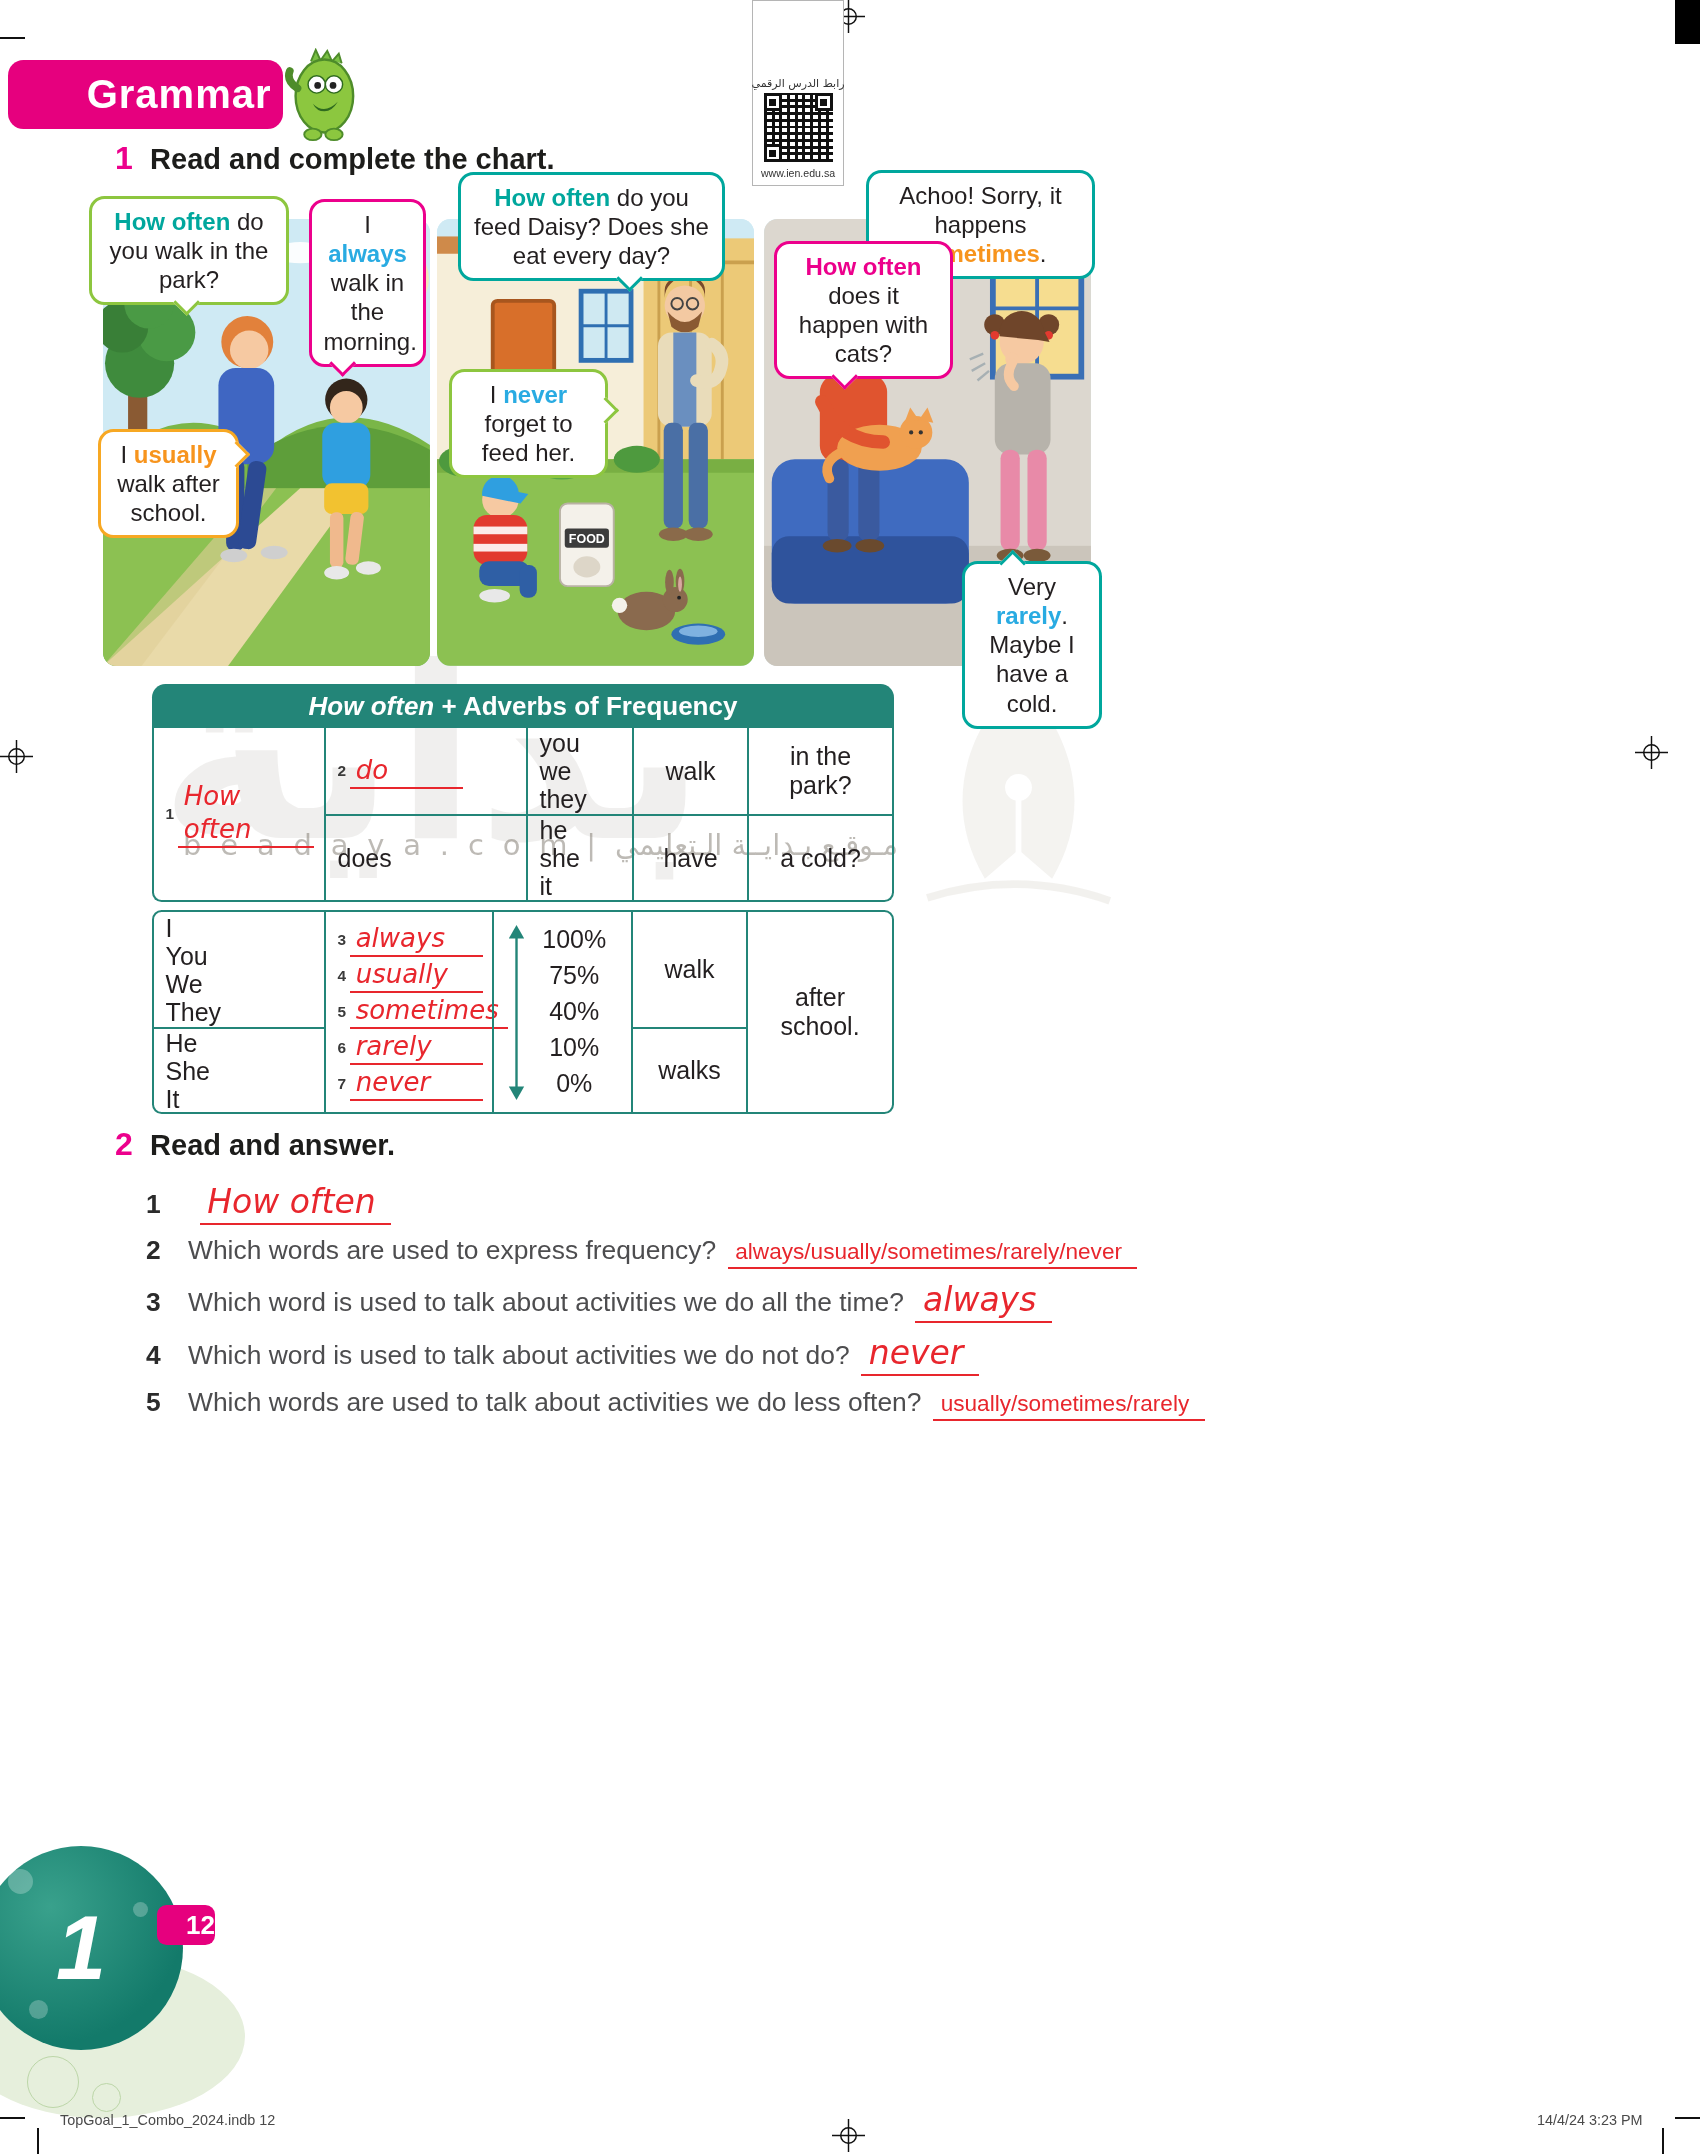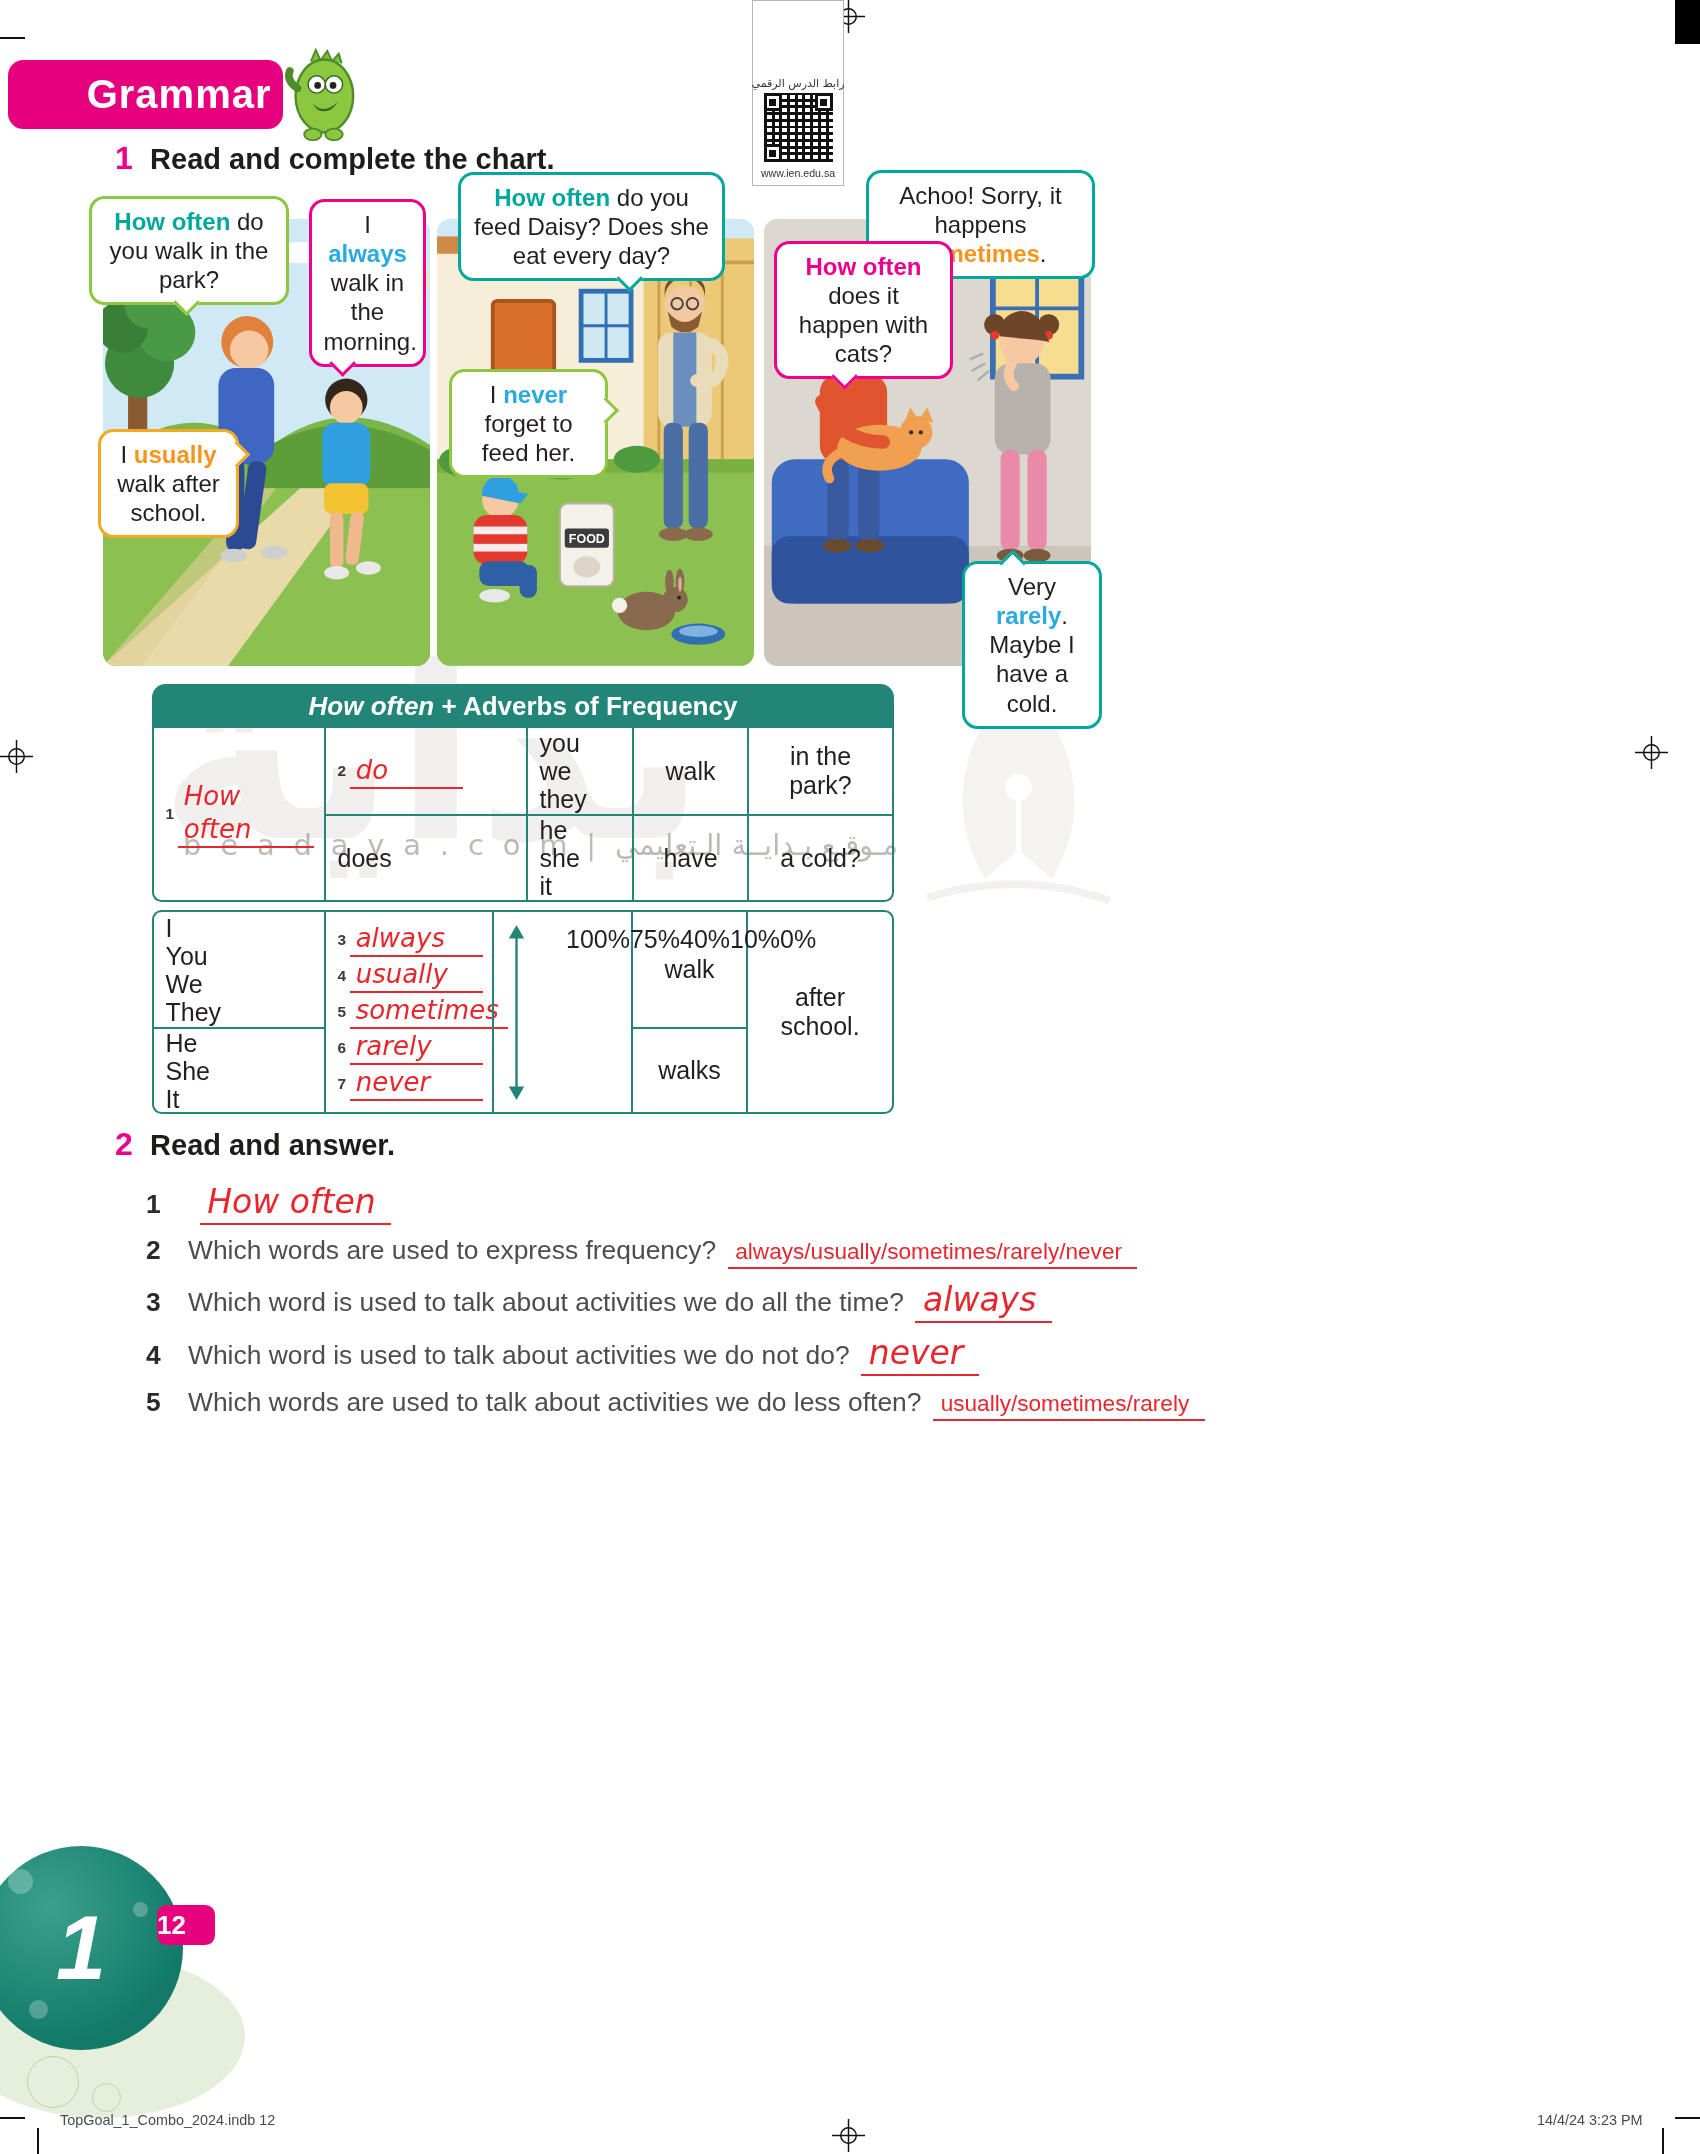--- a/index.html
+++ b/index.html
@@ -71,41 +71,41 @@
 .cell.center{justify-content:center;text-align:center}
 .prelines{white-space:pre-line;line-height:1.12}
 .cA{grid-column:1;grid-row:1/3}
 .u-c2{grid-column:2}.u-c3{grid-column:3}.u-c4{grid-column:4}.u-c5{grid-column:5}
 .u-r1{grid-row:1}.u-r2{grid-row:2}
 .tbl-upper .u-c2,.tbl-upper .u-c3,.tbl-upper .u-c4,.tbl-upper .u-c5{border-left:2.4px solid #238578}
 .tbl-upper .u-r2{border-top:2.4px solid #238578}
 .lA1{grid-column:1;grid-row:1}
 .lA2{grid-column:1;grid-row:2;border-top:2.4px solid #238578}
 .lB{grid-column:2;grid-row:1/3;border-left:2.4px solid #238578;flex-direction:column;align-items:flex-start;justify-content:flex-start;padding-top:9.6px}
-.lC{grid-column:3;grid-row:1/3;border-left:2.4px solid #238578;position:relative;flex-direction:row;align-items:flex-start;justify-content:flex-start;padding-top:9.6px;padding-left:72px}
+.lC{grid-column:3;grid-row:1/3;border-left:2.4px solid #238578;position:relative;flex-direction:column;align-items:center;justify-content:flex-start;padding-top:9.6px;padding-left:35px}
 .lD1{grid-column:4;grid-row:1;border-left:2.4px solid #238578}
 .lD2{grid-column:4;grid-row:2;border-left:2.4px solid #238578;border-top:2.4px solid #238578}
 .lE{grid-column:5;grid-row:1/3;border-left:2.4px solid #238578}
 .adv-row,.pct-row{height:36px;display:flex;align-items:center}
 .scale-arrow{position:absolute;left:9.6px;top:13.4px}
 
 
 .questions{position:absolute;left:146px;top:1182px;width:1076px;display:flex;flex-direction:column;gap:10.6px;font-size:26.4px;color:#4d4d4f;z-index:4}
 .q-row{display:flex;white-space:nowrap;align-items:baseline}
 .q-num{width:42px;font-weight:bold;color:#2b2b2b;flex:none}
 .q-ans{color:#e8262d;border-bottom:2.4px solid #e8262d;margin-left:11.5px;padding:0 15.4px 1.9px 7.7px}
 .q-ans.big{font-size:33px;font-style:italic;font-family:"DejaVu Sans",sans-serif}
 .q-ans.small{font-size:22.6px}
 
 
 .unit-blob{position:absolute;left:-43px;top:1955px;width:288px;height:163px;background:#e6efdc;border-radius:50%;z-index:1}
 .unit-circle{position:absolute;left:-21px;top:1846px;width:204px;height:204px;border-radius:50%;background:radial-gradient(circle at 35% 30%,#39a18c,#137a6a 70%);display:flex;align-items:center;justify-content:center;color:#fff;font-size:90px;font-weight:bold;font-style:italic;z-index:2}
 .bub{position:absolute;border-radius:50%;background:rgba(255,255,255,.25)}
 .ring{position:absolute;border:1.9px solid #bcd6a8;border-radius:50%;z-index:1}
-.page-badge{position:absolute;left:157px;top:1905px;width:58px;height:40px;background:#e6007e;border-radius:9.6px;display:flex;align-items:center;justify-content:flex-start;color:#fff;font-size:26px;font-weight:bold;z-index:3}
+.page-badge{position:absolute;left:157px;top:1905px;width:58px;height:40px;background:#e6007e;border-radius:9.6px;display:flex;align-items:center;justify-content:flex-end;color:#fff;font-size:26px;font-weight:bold;z-index:3}
 .footer-text{position:absolute;font-size:14.4px;color:#4a4a4a;z-index:4}
 
 
 .wm-word{position:absolute;left:159px;top:615px;font-size:240px;font-weight:bold;color:#8a8478;opacity:.12;z-index:0;font-family:"DejaVu Sans",sans-serif}
 .wm-line{position:absolute;left:183px;top:828px;font-size:29px;letter-spacing:4.8px;color:#7d776d;opacity:.5;z-index:0;white-space:nowrap;font-family:"DejaVu Sans",sans-serif}
 .wm-pen{position:absolute;left:908px;top:672px;z-index:0;opacity:.35}
 </style>
 </head>
 <body>
 

